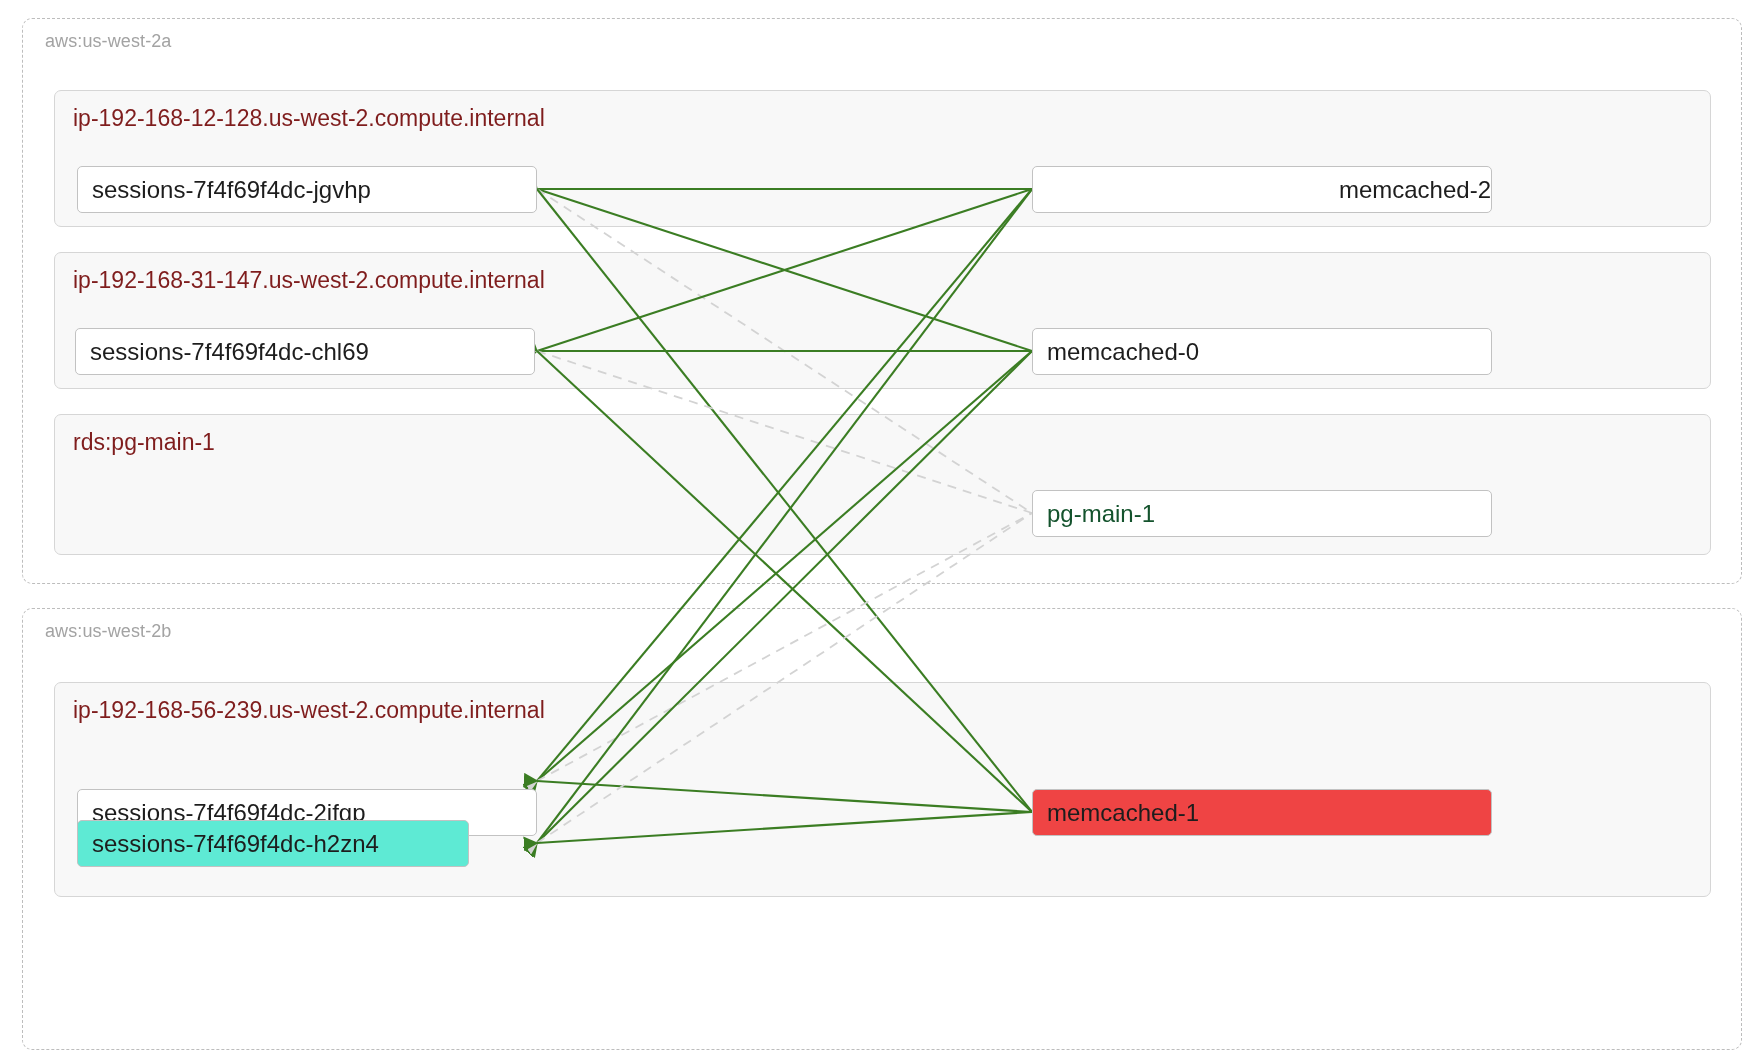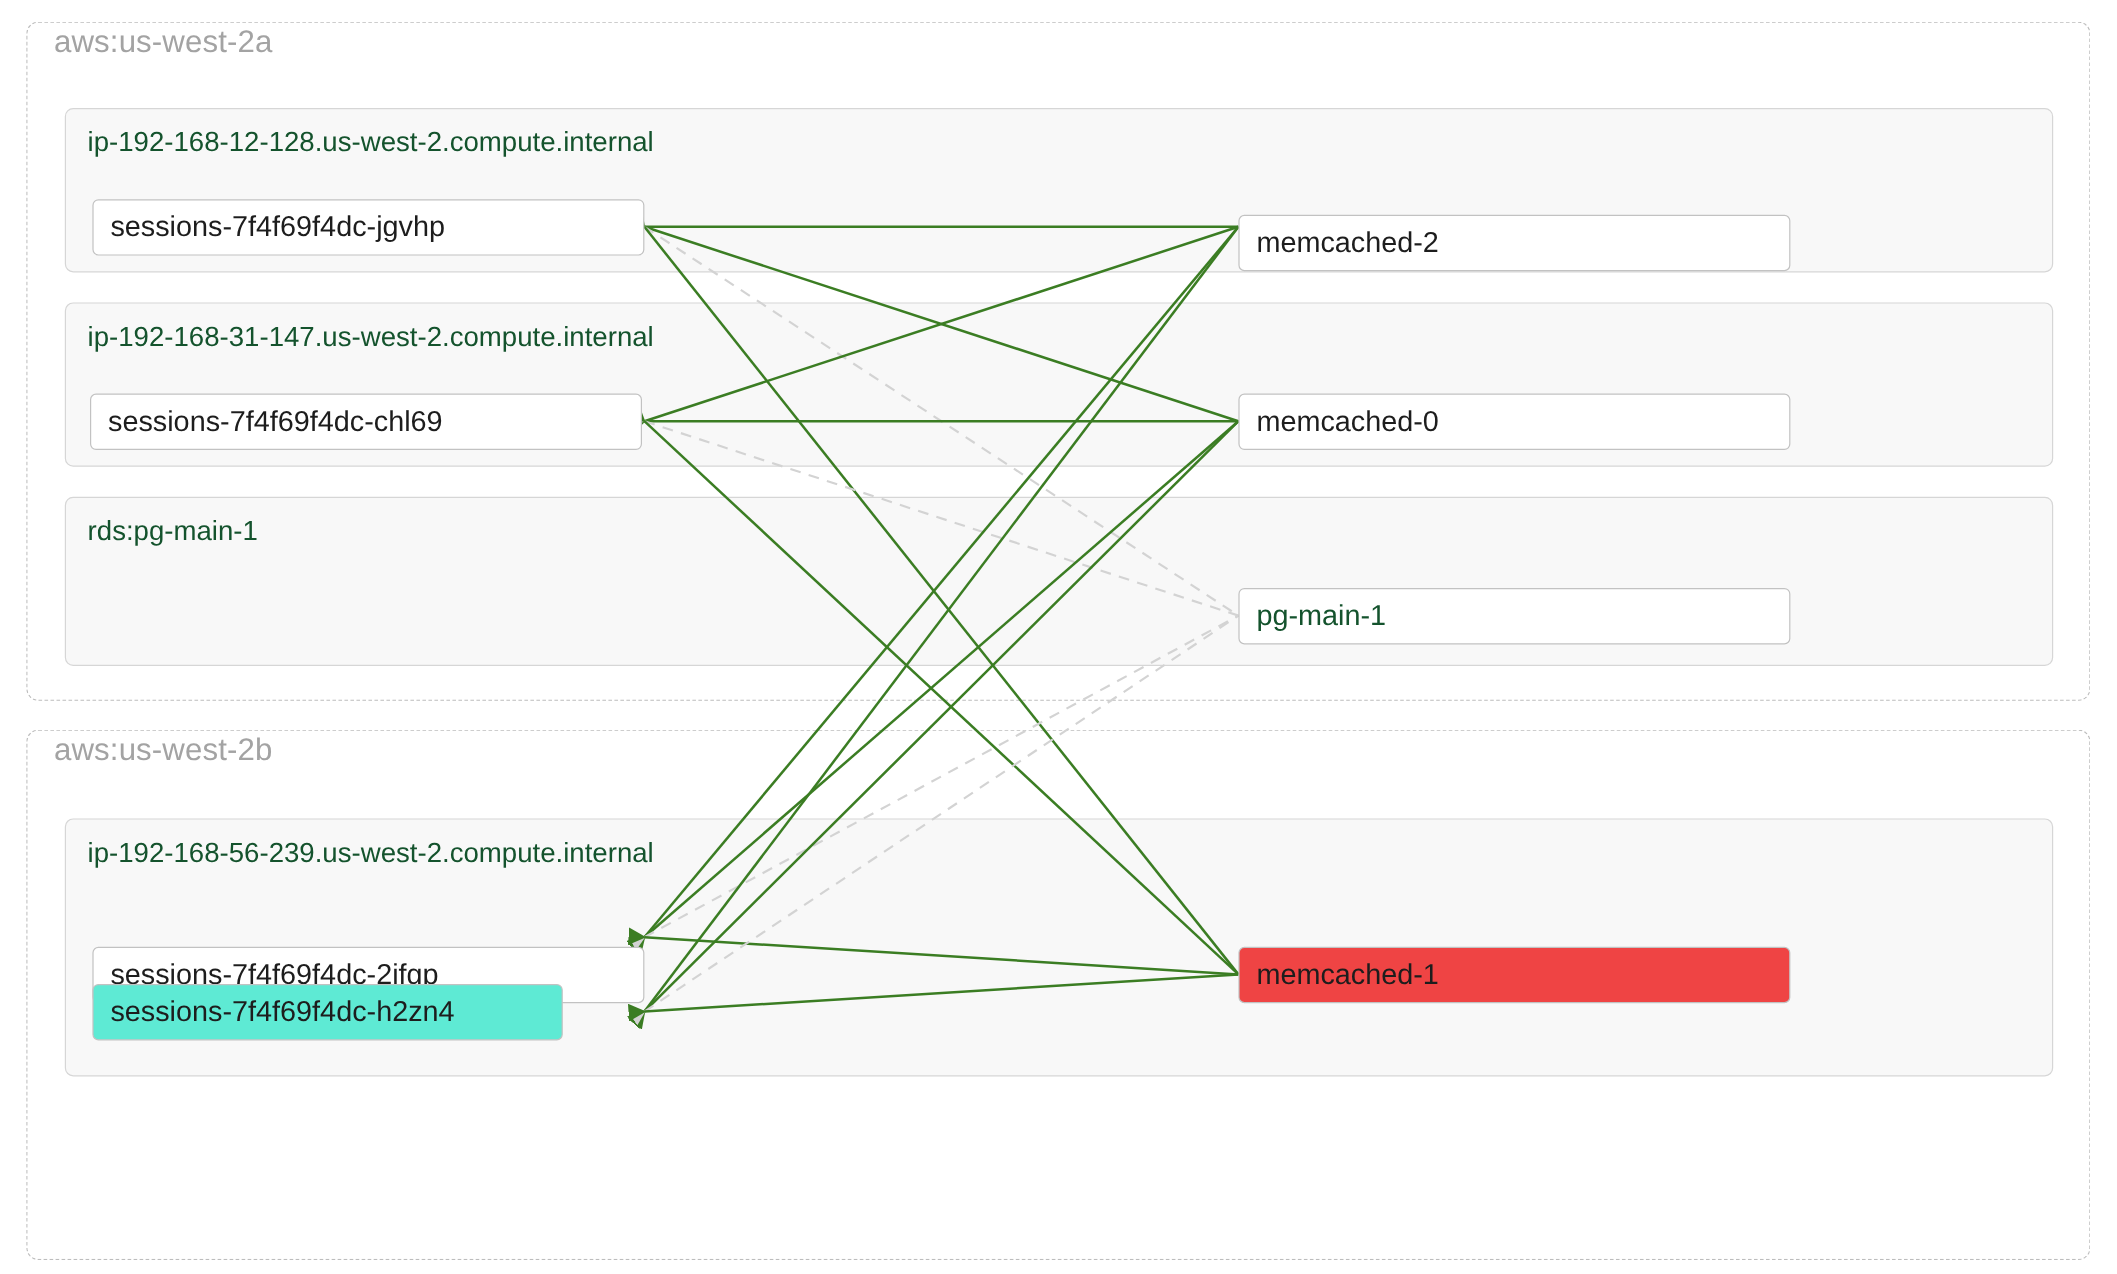--- a/index.html
+++ b/index.html
@@ -27,41 +27,41 @@
   .zone {
     position: absolute;
     border: 1.6px dashed #bdbdbd;
     border-radius: 10px;
     background: transparent;
     box-sizing: border-box;
   }
   .zone-label {
     position: absolute;
     left: 22px;
-    top: 0;
-    font-size: 26px;
+    top: 12px;
+    font-size: 18px;
     color: #a3a3a3;
     letter-spacing: 0.1px;
     white-space: nowrap;
   }
 
   
   .host {
     position: absolute;
     border: 1.3px solid #d6d6d6;
     border-radius: 7px;
     background: #f8f8f8;
     box-sizing: border-box;
   }
   .host-label {
     position: absolute;
     left: 18px;
     top: 14px;
     font-size: 23px;
-    color: #14532d;
+    color: #7f1d1d;
     white-space: nowrap;
   }
 
   
   .node {
     position: absolute;
     border: 1.3px solid #c2c2c2;
     border-radius: 5px;
     background: #ffffff;
     box-sizing: border-box;
@@ -122,21 +122,21 @@
   <div id="zone-host-layer">
       <div class="zone" style="left: 22px; top: 18px; width: 1720px; height: 566px; border-color: rgb(189, 189, 189);">
         <div class="zone-label" style="color: rgb(163, 163, 163);">aws:us-west-2a</div>
       </div>
       <div class="host" style="left: 54px; top: 90px; width: 1657px; height: 137px; background: rgb(248, 248, 248); border-color: rgb(214, 214, 214);">
         <div class="host-label">ip-192-168-12-128.us-west-2.compute.internal</div>
       </div>
       <div class="node" style="left: 77px; top: 166px; width: 460px; height: 47px; background: rgb(255, 255, 255); border-color: rgb(194, 194, 194);">
         <span class="node-label" style="color: rgb(29, 29, 29);">sessions-7f4f69f4dc-jgvhp</span>
       </div>
-      <div class="node" style="left: 1032px; top: 179px; width: 460px; height: 47px; background: rgb(255, 255, 255); border-color: rgb(194, 194, 194);">
+      <div class="node" style="left: 1032px; top: 166px; width: 460px; height: 47px; background: rgb(255, 255, 255); border-color: rgb(194, 194, 194); justify-content: flex-end;">
         <span class="node-label" style="color: rgb(29, 29, 29);">memcached-2</span>
       </div>
       <div class="host" style="left: 54px; top: 252px; width: 1657px; height: 137px; background: rgb(248, 248, 248); border-color: rgb(214, 214, 214);">
         <div class="host-label">ip-192-168-31-147.us-west-2.compute.internal</div>
       </div>
       <div class="node" style="left: 75px; top: 328px; width: 460px; height: 47px; background: rgb(255, 255, 255); border-color: rgb(194, 194, 194);">
         <span class="node-label" style="color: rgb(29, 29, 29);">sessions-7f4f69f4dc-chl69</span>
       </div>
       <div class="node" style="left: 1032px; top: 328px; width: 460px; height: 47px; background: rgb(255, 255, 255); border-color: rgb(194, 194, 194);">
         <span class="node-label" style="color: rgb(29, 29, 29);">memcached-0</span>

